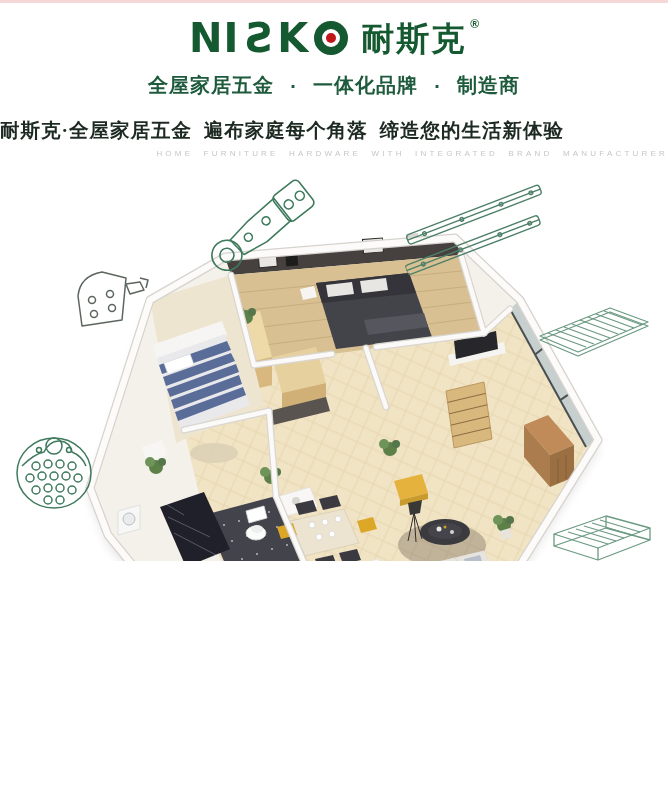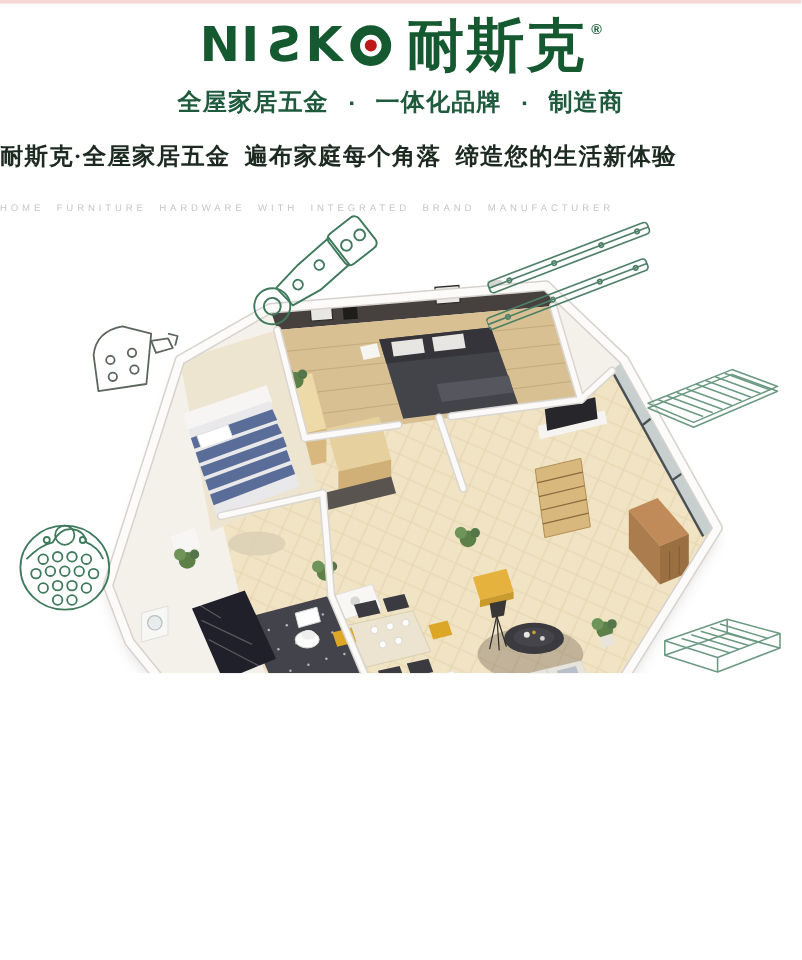--- a/index.html
+++ b/index.html
@@ -16,32 +16,32 @@
   .logo-row { position:absolute; top:12px; left:0; right:0; height:52px;
     display:flex; align-items:center; justify-content:center; gap:4px; }
   .logo-latin { font-family:"DejaVu Sans","Liberation Sans",sans-serif;
     font-weight:bold; font-size:40px; color:#14592f; letter-spacing:1px; line-height:1; }
   .logo-s { display:inline-block; transform:scaleX(-1); }
   .logo-o { position:relative; display:inline-block; width:34px; height:34px;
     border:8px solid #14592f; border-radius:50%; margin:0 3px 0 1px; }
   .logo-o-dot { position:absolute; left:50%; top:50%; width:10px; height:10px;
     margin:-5px 0 0 -5px; border-radius:50%; background:#c01818; }
   .logo-cn { font-family:"DejaVu Sans","Liberation Sans",sans-serif;
-    font-weight:bold; font-size:48px; color:#14592f; letter-spacing:2px; line-height:1; margin-left:6px; }
+    font-weight:bold; font-size:33px; color:#14592f; letter-spacing:2px; line-height:1; margin-left:6px; }
   .logo-reg { font-size:12px; color:#14592f; vertical-align:top; position:relative; top:-14px; font-weight:bold; }
 
   .headline { position:absolute; top:72px; left:0; right:0; text-align:center;
     font-family:Liberation Mono, monospace; font-weight:bold;
     font-size:20px; color:#1e5a3c; letter-spacing:1px; }
   .subheadline { position:absolute; top:117px; left:0; right:0; 
     font-family:"Liberation Serif","DejaVu Serif",serif; font-weight:bold;
     font-size:19.5px; color:#1d2a21; letter-spacing:1px; white-space:pre; }
-  .tagline { position:absolute; top:149px; left:0; right:0; text-align:left;
+  .tagline { position:absolute; top:149px; left:0; right:0; text-align:right;
     font-size:8px; color:#c6c6c6; letter-spacing:3.2px; word-spacing:5px;
-    font-family:"Liberation Sans","DejaVu Sans",sans-serif;margin-top:20px; }
+    font-family:"Liberation Sans","DejaVu Sans",sans-serif; }
 
   
   .hw { position:absolute; }
   .rot-hinge  { transform:rotate(-38deg); transform-origin:left center; }
   .rot-slides { transform:rotate(-21deg); transform-origin:left center; }
   .rot-sink   { transform:rotate(-18deg); transform-origin:center center; }
   .rot-struts { transform:rotate(-15deg); transform-origin:left center; }
 
   .hero { position:absolute; left:64px; top:215px; width:540px; height:500px; }
 

